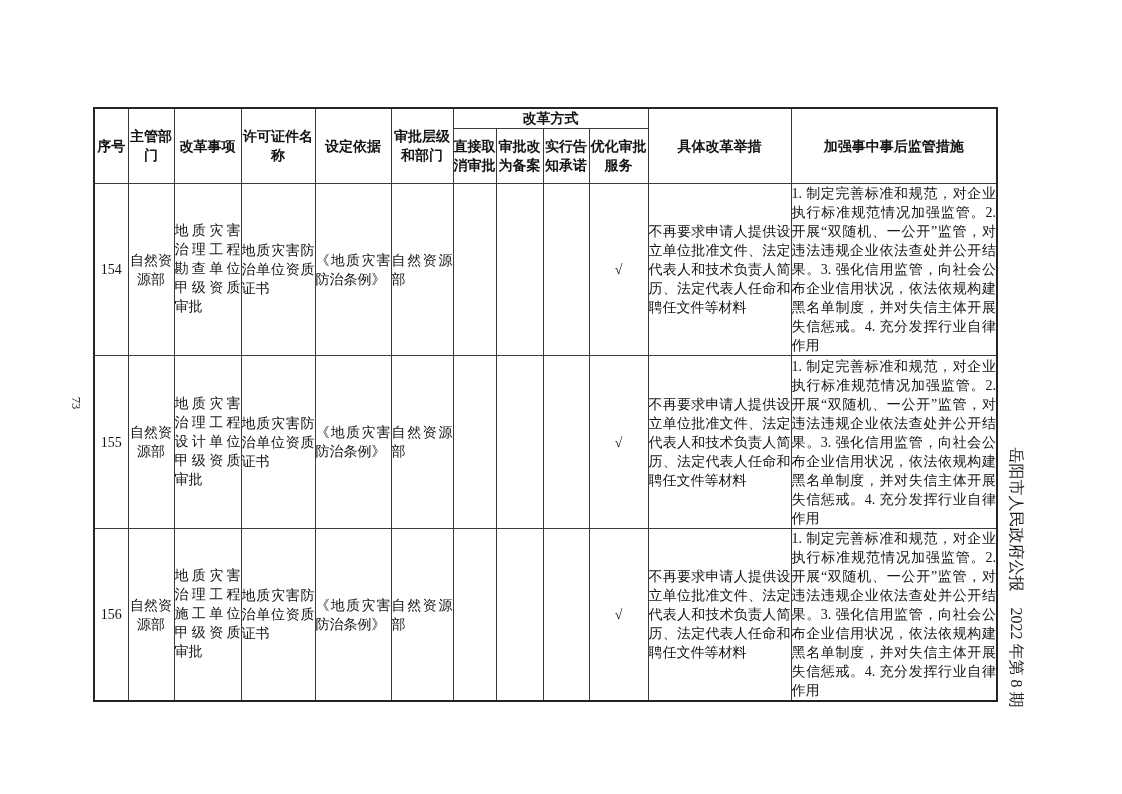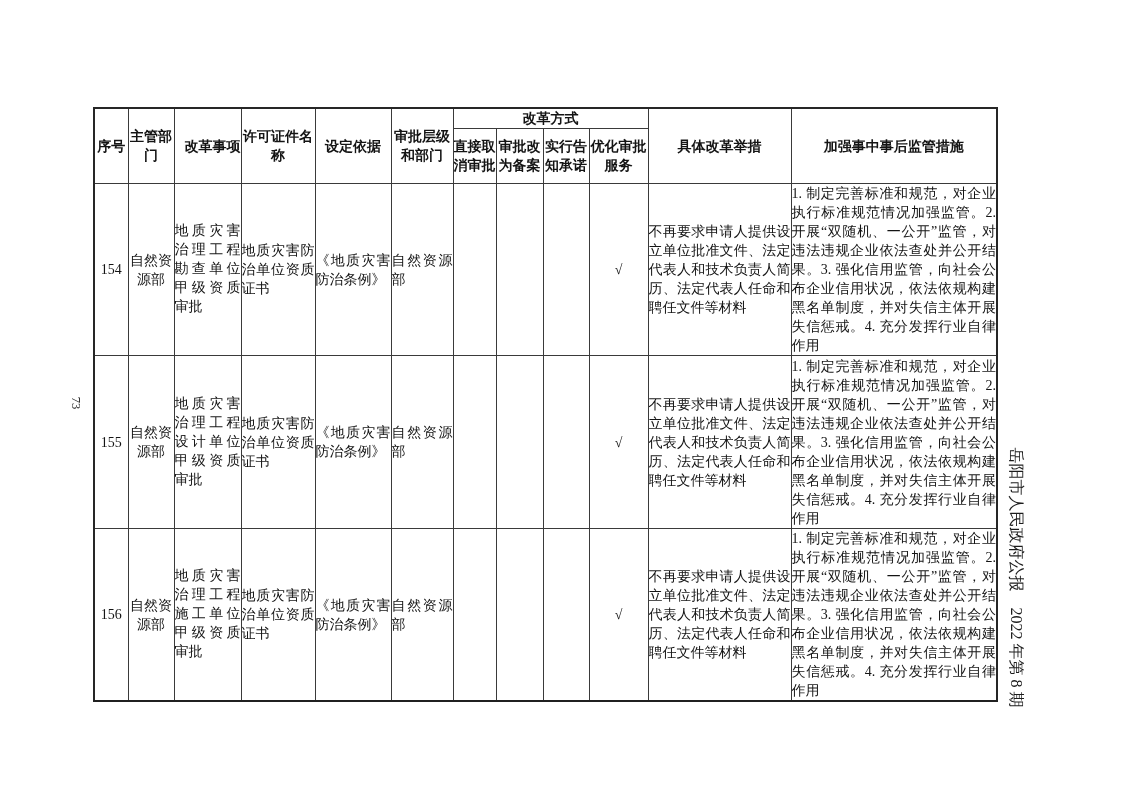--- a/index.html
+++ b/index.html
@@ -28,21 +28,21 @@
     overflow:hidden;
   }
   table.approval tr.last-row td{border-bottom:2.5px solid #202020;}
   
   th{font-weight:bold;text-align:center;}
   tr.hdr-group{height:18px;}
   tr.hdr-sub{height:55px;}
   th.h-group{font-size:15px;line-height:16px;}
   th.h-sub{font-size:14px;line-height:17px;padding:1px 2px;margin-left:8px;}
   th.h-seq{padding:0 10px;}
-  th.h-item{padding:0 14px;line-height:20px;text-align:right;}
+  th.h-item{padding:0 14px;line-height:20px;}
   th.h-dept,th.h-license,th.h-level{padding:0 4px;line-height:20px;}
   
   tr.r1{height:170px;} tr.r2{height:173px;} tr.r3{height:169px;}
   td.c-seq{text-align:center;}
   td.c-dept{text-align:center;padding:0 6px;}
   td.c-item{text-align:justify;text-justify:inter-ideograph;padding:0 8px;line-height:21px;font-family:Liberation Mono, monospace;}
   td.c-license{text-align:justify;text-justify:inter-ideograph;padding:0 6px;line-height:21px;}
   td.c-basis{text-align:justify;text-justify:inter-ideograph;padding:0 8px;line-height:21px;}
   td.c-level{text-align:justify;text-justify:inter-ideograph;padding:0 8px;line-height:21px;}
   td.c-mark{text-align:center;font-size:13px;}

